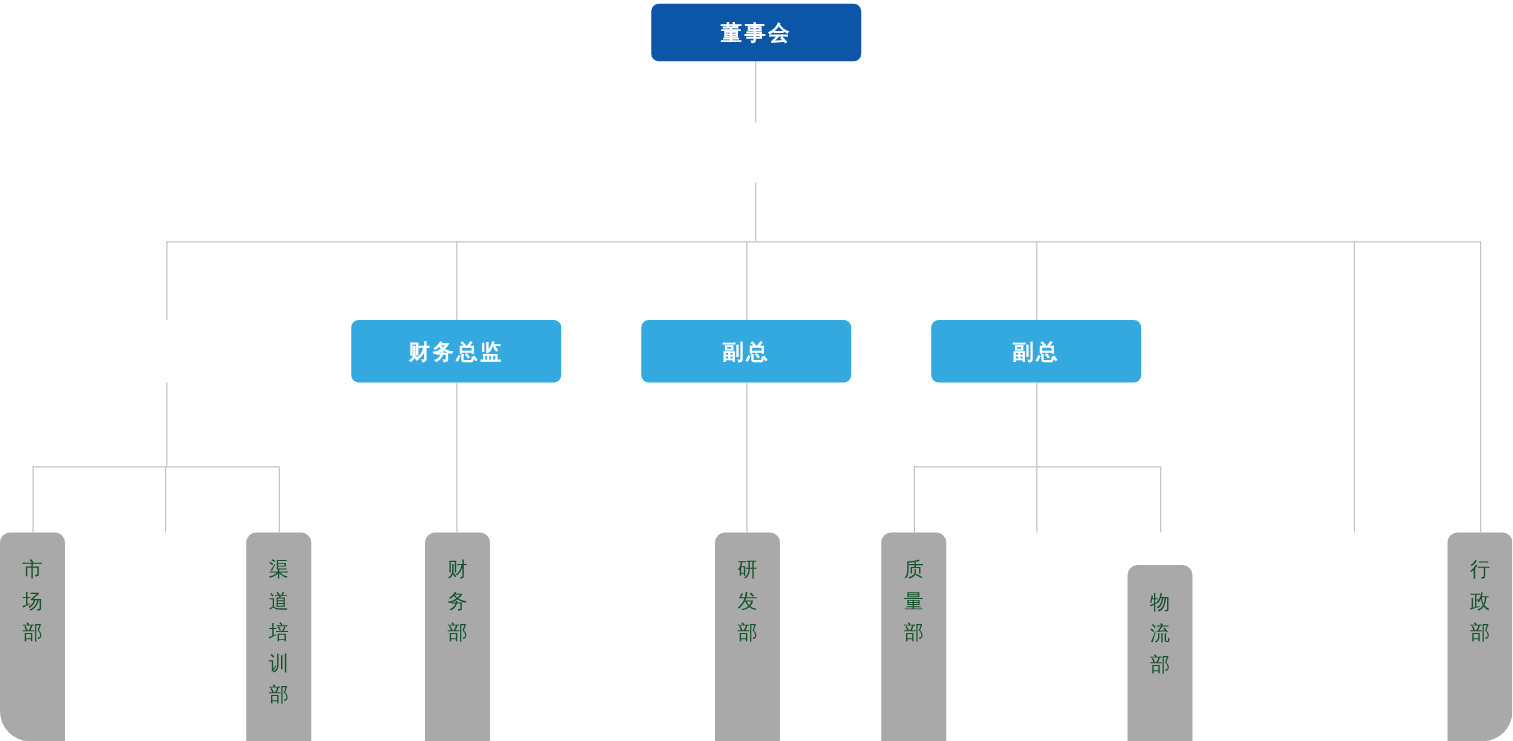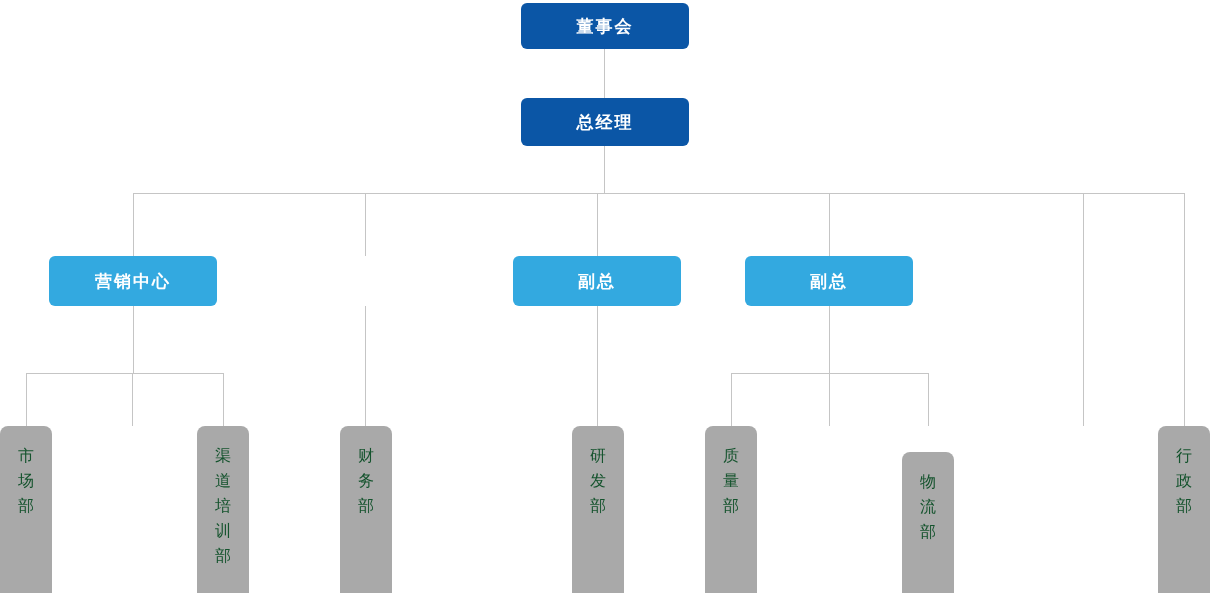--- a/index.html
+++ b/index.html
@@ -3,20 +3,21 @@
 <meta charset="utf-8">
 <style>
   html, body { margin: 0; padding: 0; background: #ffffff; }
   .canvas {
     position: relative;
     width: 1210px;
     height: 593px;
     background: #ffffff;
     overflow: hidden;
     font-family: "DejaVu Sans", "Liberation Sans", sans-serif;
+    border-radius: 24px;
   }
   
   .hline, .vline {
     position: absolute;
     background: var(--connector, #C5C5C5);
   }
   .hline { height: 1px; }
   .vline { width: 1px; }
 
   
@@ -84,26 +85,23 @@
   <div class="vline" style="left:132px; top:373px; height:53px;"></div>
   <div class="vline" style="left:223px; top:373px; height:53px;"></div>
   <div class="vline" style="left:731px; top:373px; height:53px;"></div>
   <div class="vline" style="left:829px; top:373px; height:53px;"></div>
   <div class="vline" style="left:928px; top:373px; height:53px;"></div>
 
   <div class="node lvl-box dark" style="left:521px; top:3px;">
     <span>董事会</span>
   </div>
 
-  <div class="node lvl-box dark2" style="left:521px; top:98px;">
-    <span>总经理</span>
-  </div>
 
-  <div class="node lvl-box light" style="left:49px; top:256px;">
-    <span>营销中心</span>
+  <div class="node lvl-box light" style="left:281px; top:256px;">
+    <span>财务总监</span>
   </div>
   <div class="node lvl-box light" style="left:513px; top:256px;">
     <span>副总</span>
   </div>
   <div class="node lvl-box light" style="left:745px; top:256px;">
     <span>副总</span>
   </div>
 
   <div class="dept" style="left:0px;">
     <div class="vtext">市场部</div>

